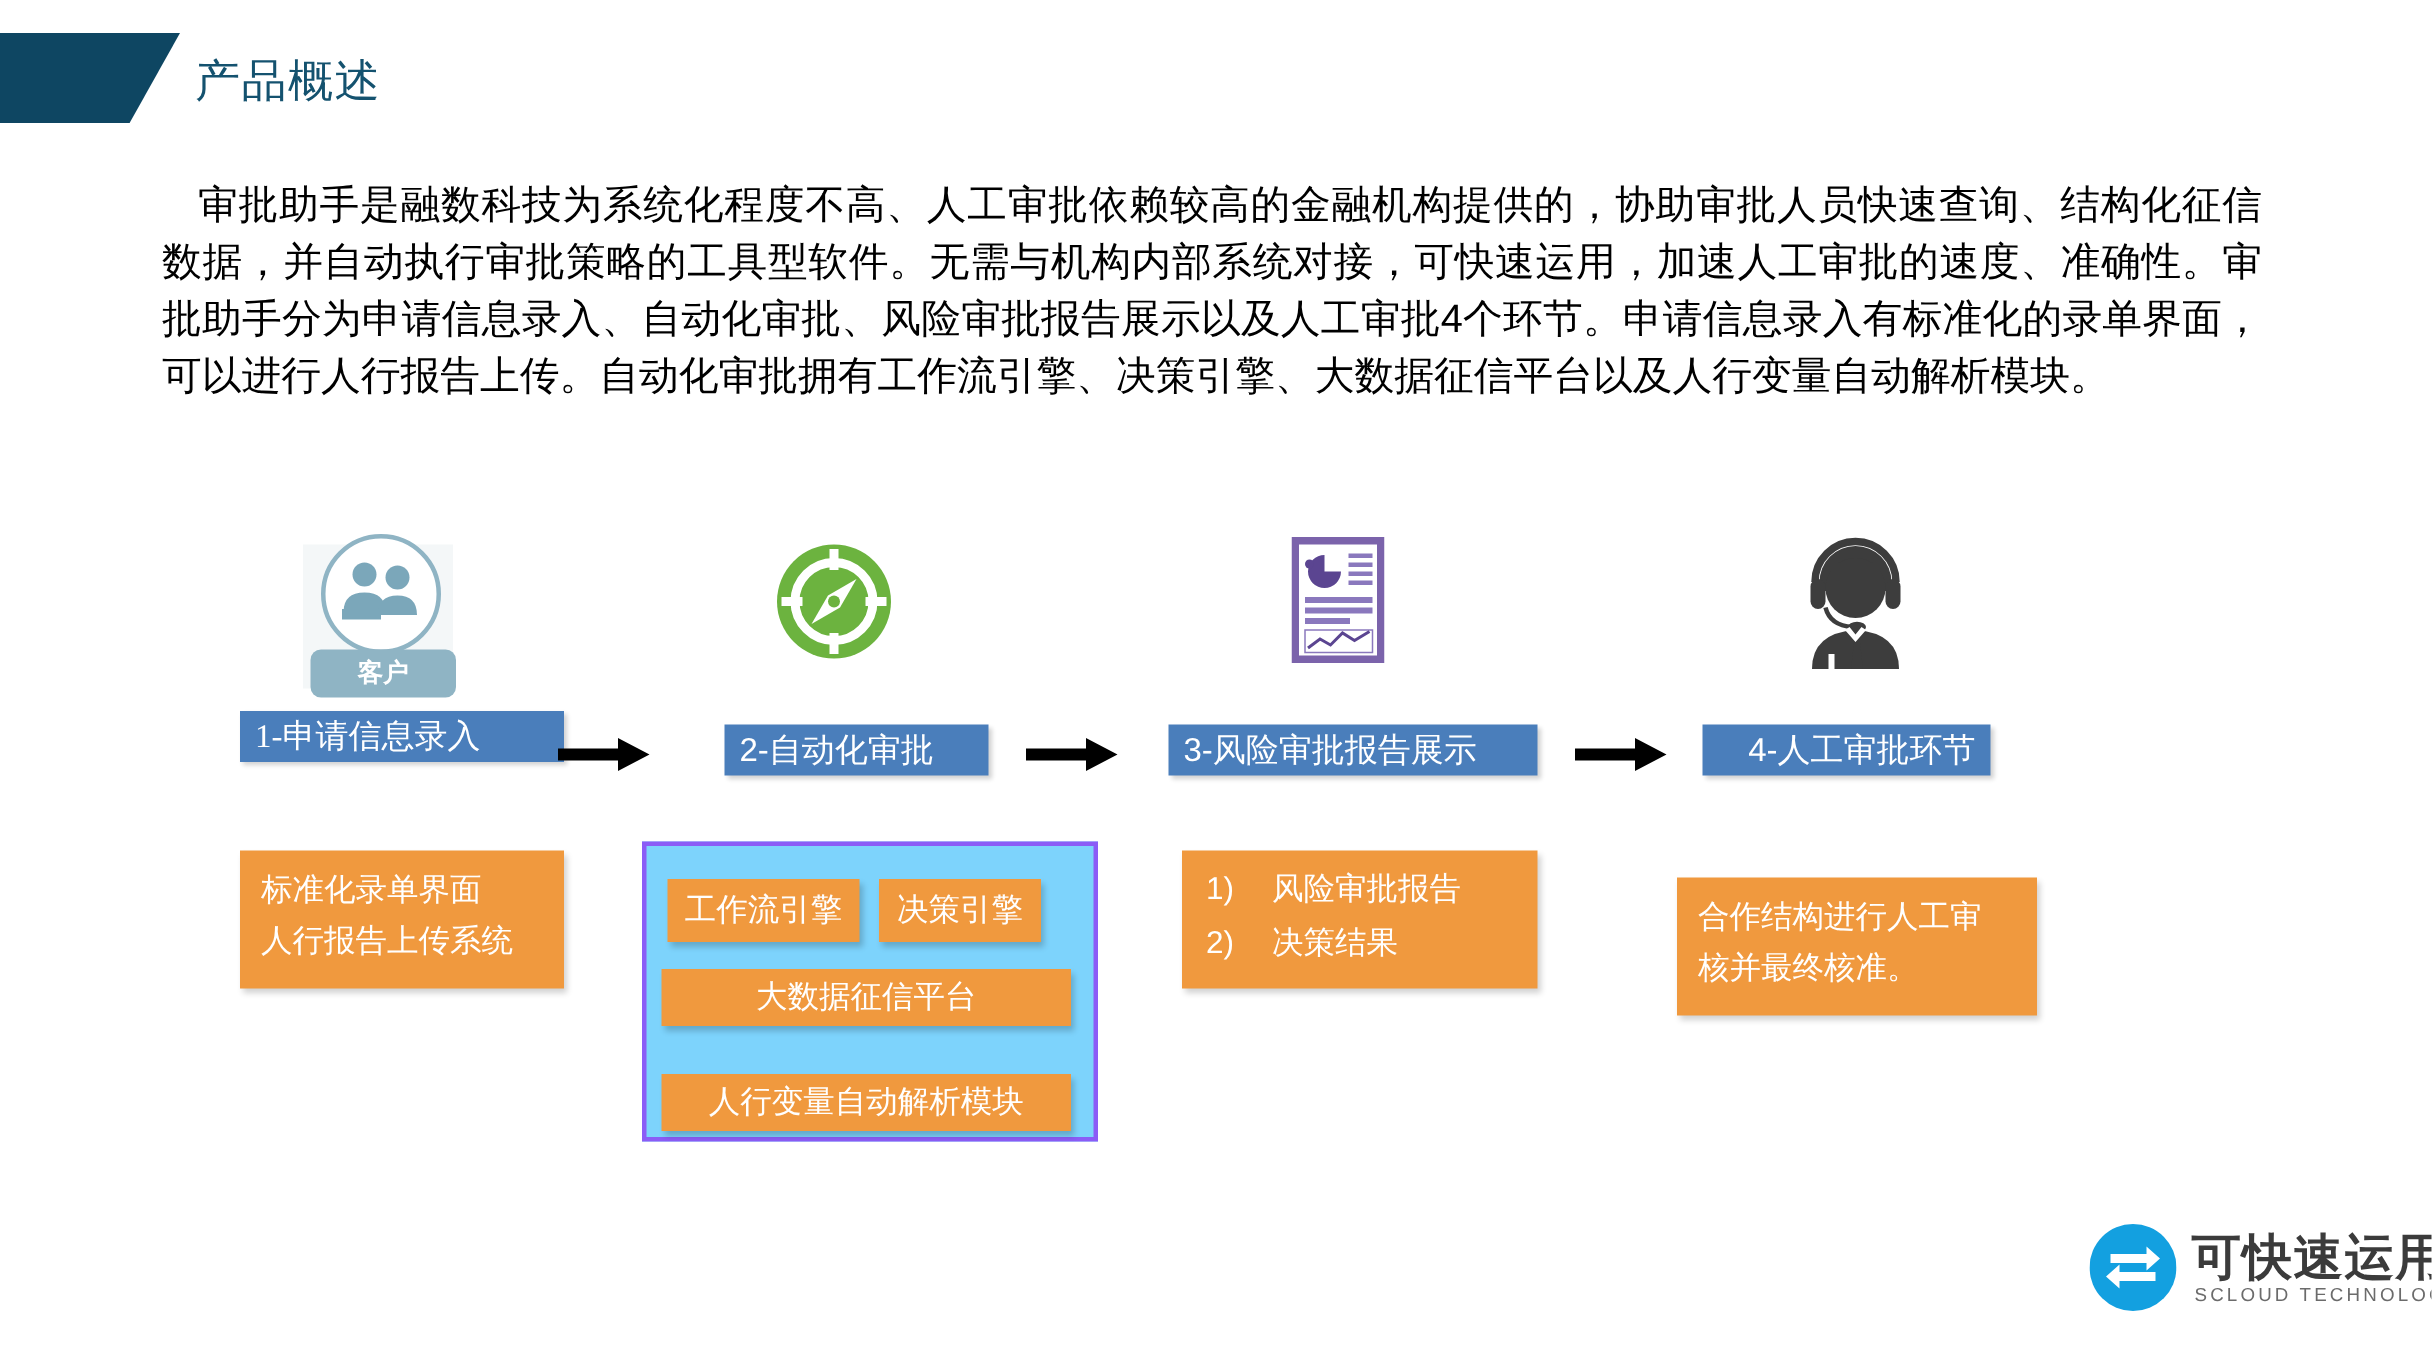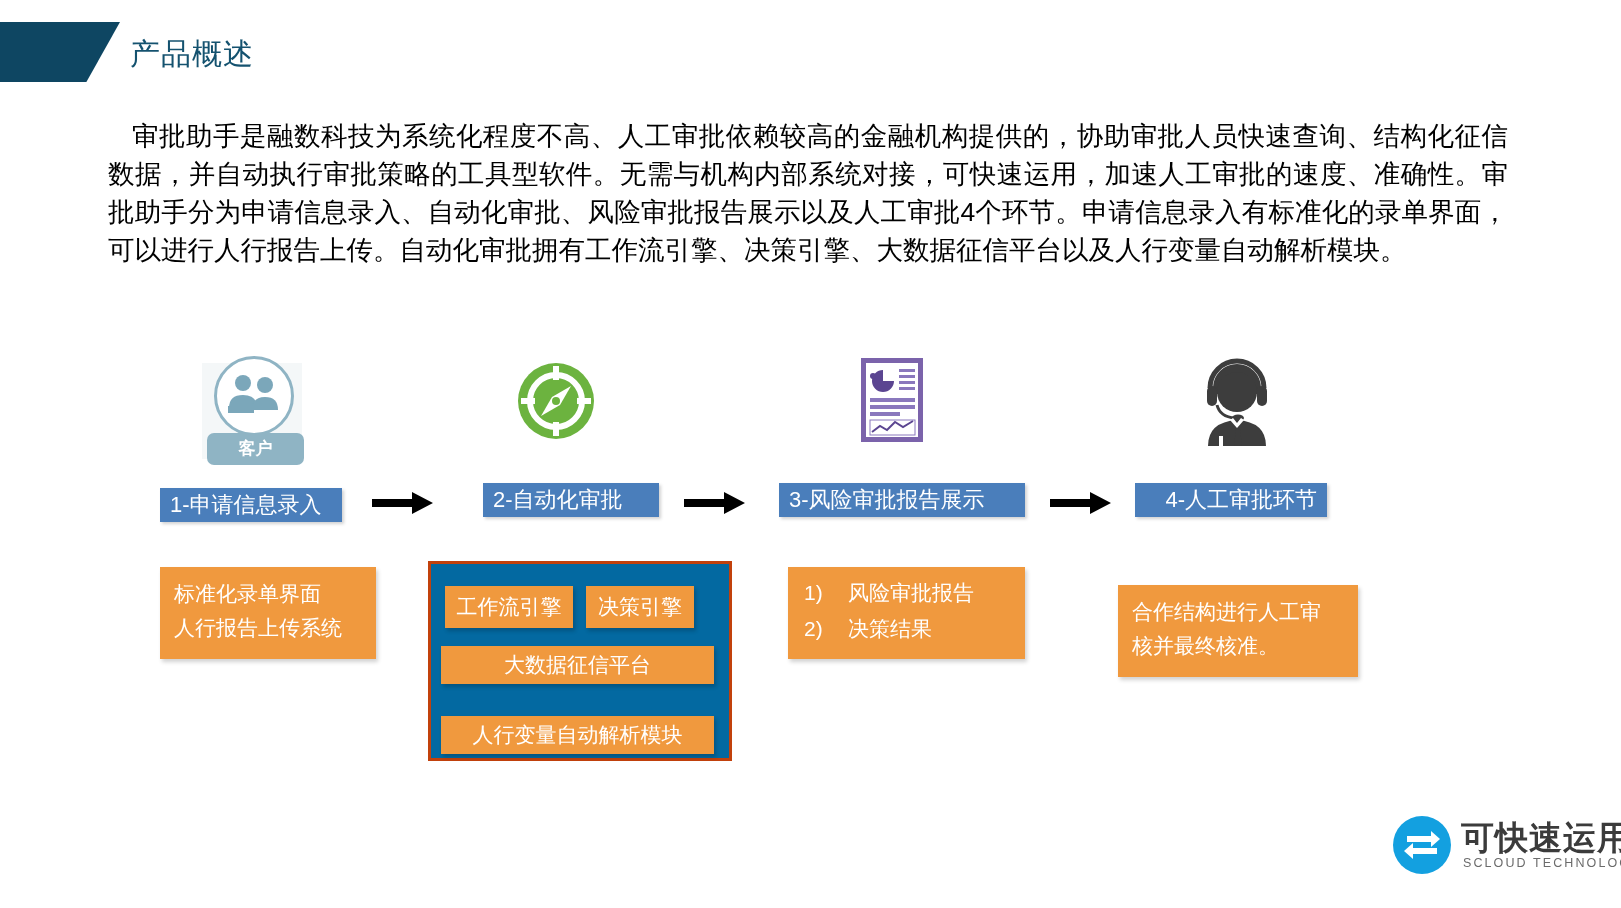--- a/index.html
+++ b/index.html
@@ -155,22 +155,22 @@
     box-sizing: border-box;
   }
   .orange-box .line {
     font-size: 21px;
     line-height: 34px;
     white-space: nowrap;
   }
 
   #engine-frame {
     position: absolute;
-    border: 3px solid #c2410c;
-    background: #0369a1;
+    border: 3px solid #8b5cf6;
+    background: #7dd3fc;
     box-sizing: border-box;
   }
   .chip {
     position: absolute;
     background: #f0993e;
     color: #ffffff;
     font-size: 21px;
     text-align: center;
     box-shadow: 2px 3px 4px rgba(0,0,0,0.2);
     box-sizing: border-box;
@@ -234,21 +234,21 @@
       <svg id="icon-customer-people" viewBox="0 0 56 40">
         <circle cx="17" cy="9" r="8" fill="#7ba7ba"></circle>
         <path d="M3 34 q0 -13 14 -13 q14 0 14 13 z" fill="#7ba7ba"></path>
         <circle cx="39" cy="11" r="8" fill="#7ba7ba"></circle>
         <path d="M26 36 q0 -13 13 -13 q13 0 13 13 z" fill="#7ba7ba"></path>
         <rect x="2" y="32" width="26" height="7" fill="#7ba7ba"></rect>
       </svg>
       <div id="icon-customer-plate">客户</div>
     </div>
 
-    <div class="step-label" style="left:0; top:138px; width:182px;">1-申请信息录入</div>
+    <div class="step-label" style="left:0; top:124px; width:216px;font-family:Liberation Serif, serif;">1-申请信息录入</div>
 
     <div class="orange-box" style="left:0; top:217px; width:216px; height:92px; padding:10px 14px 0 14px;">
       <div class="line">标准化录单界面</div>
       <div class="line">人行报告上传系统</div>
     </div>
   </div>
 
   <svg class="flow-arrow" style="left:372px;" viewBox="0 0 62 26">
     <path d="M0 9 L40 9 L40 2 L61 13 L40 24 L40 17 L0 17 Z" fill="#000000"></path>
   </svg>

